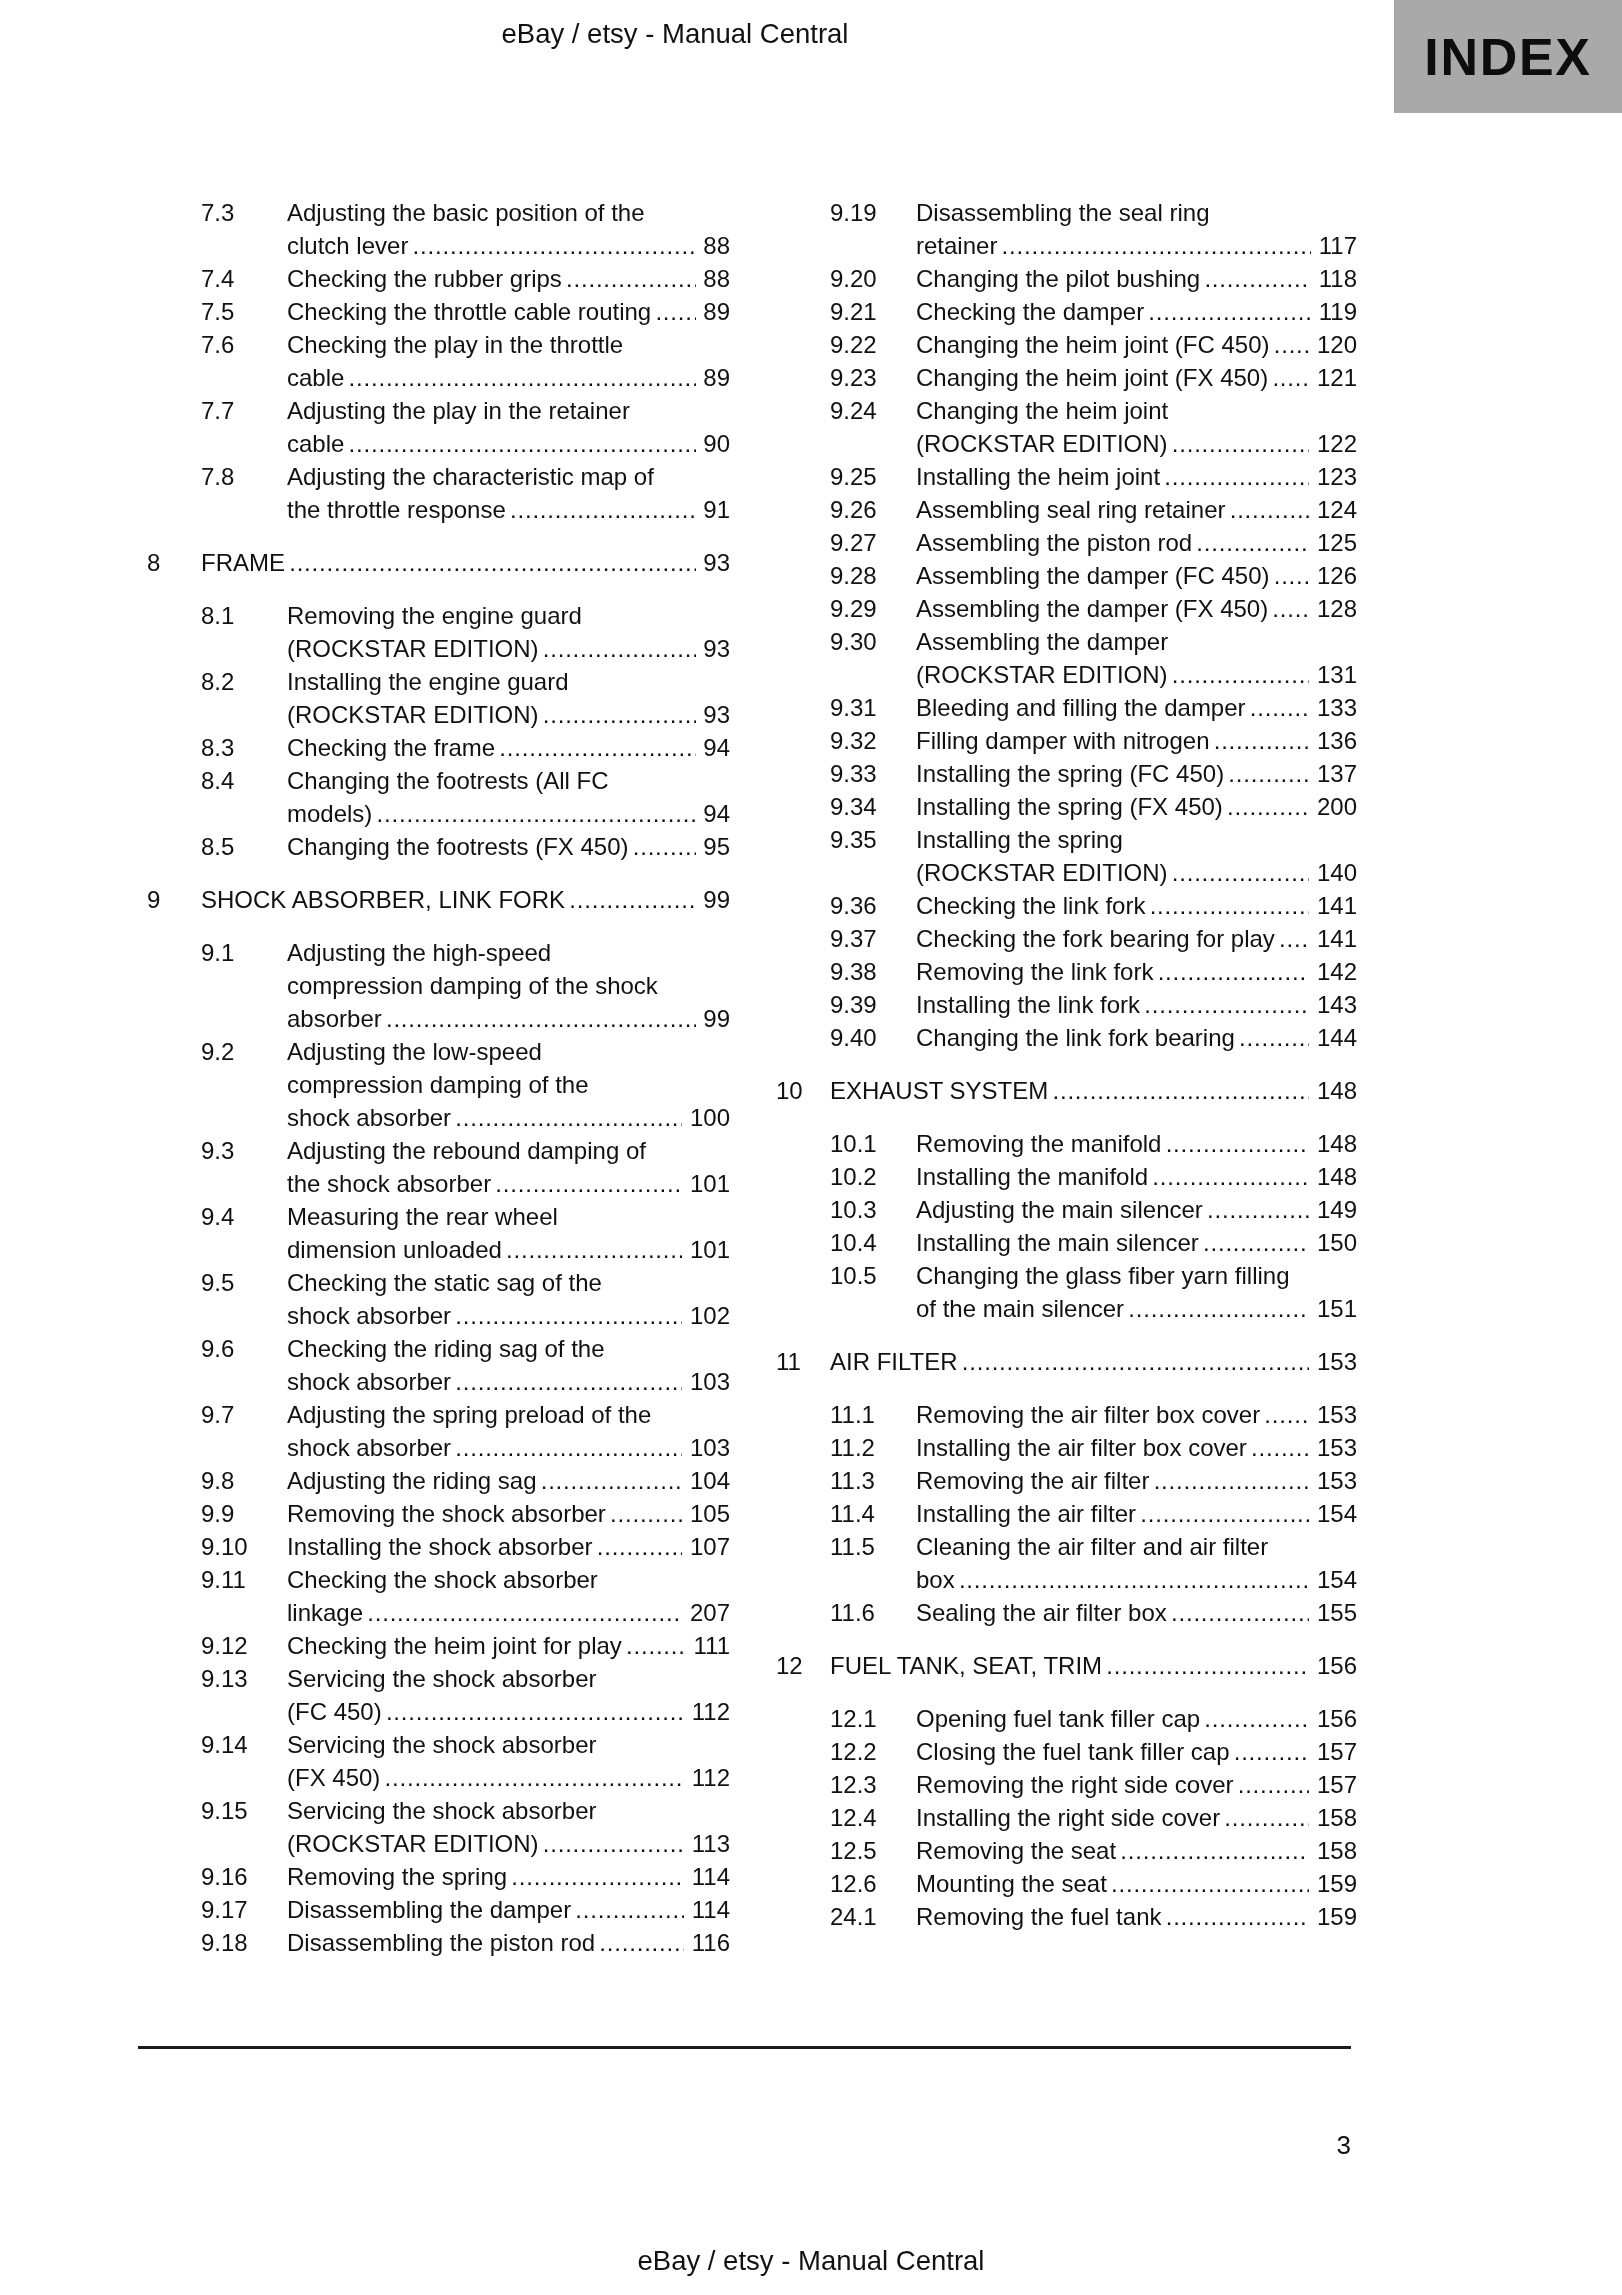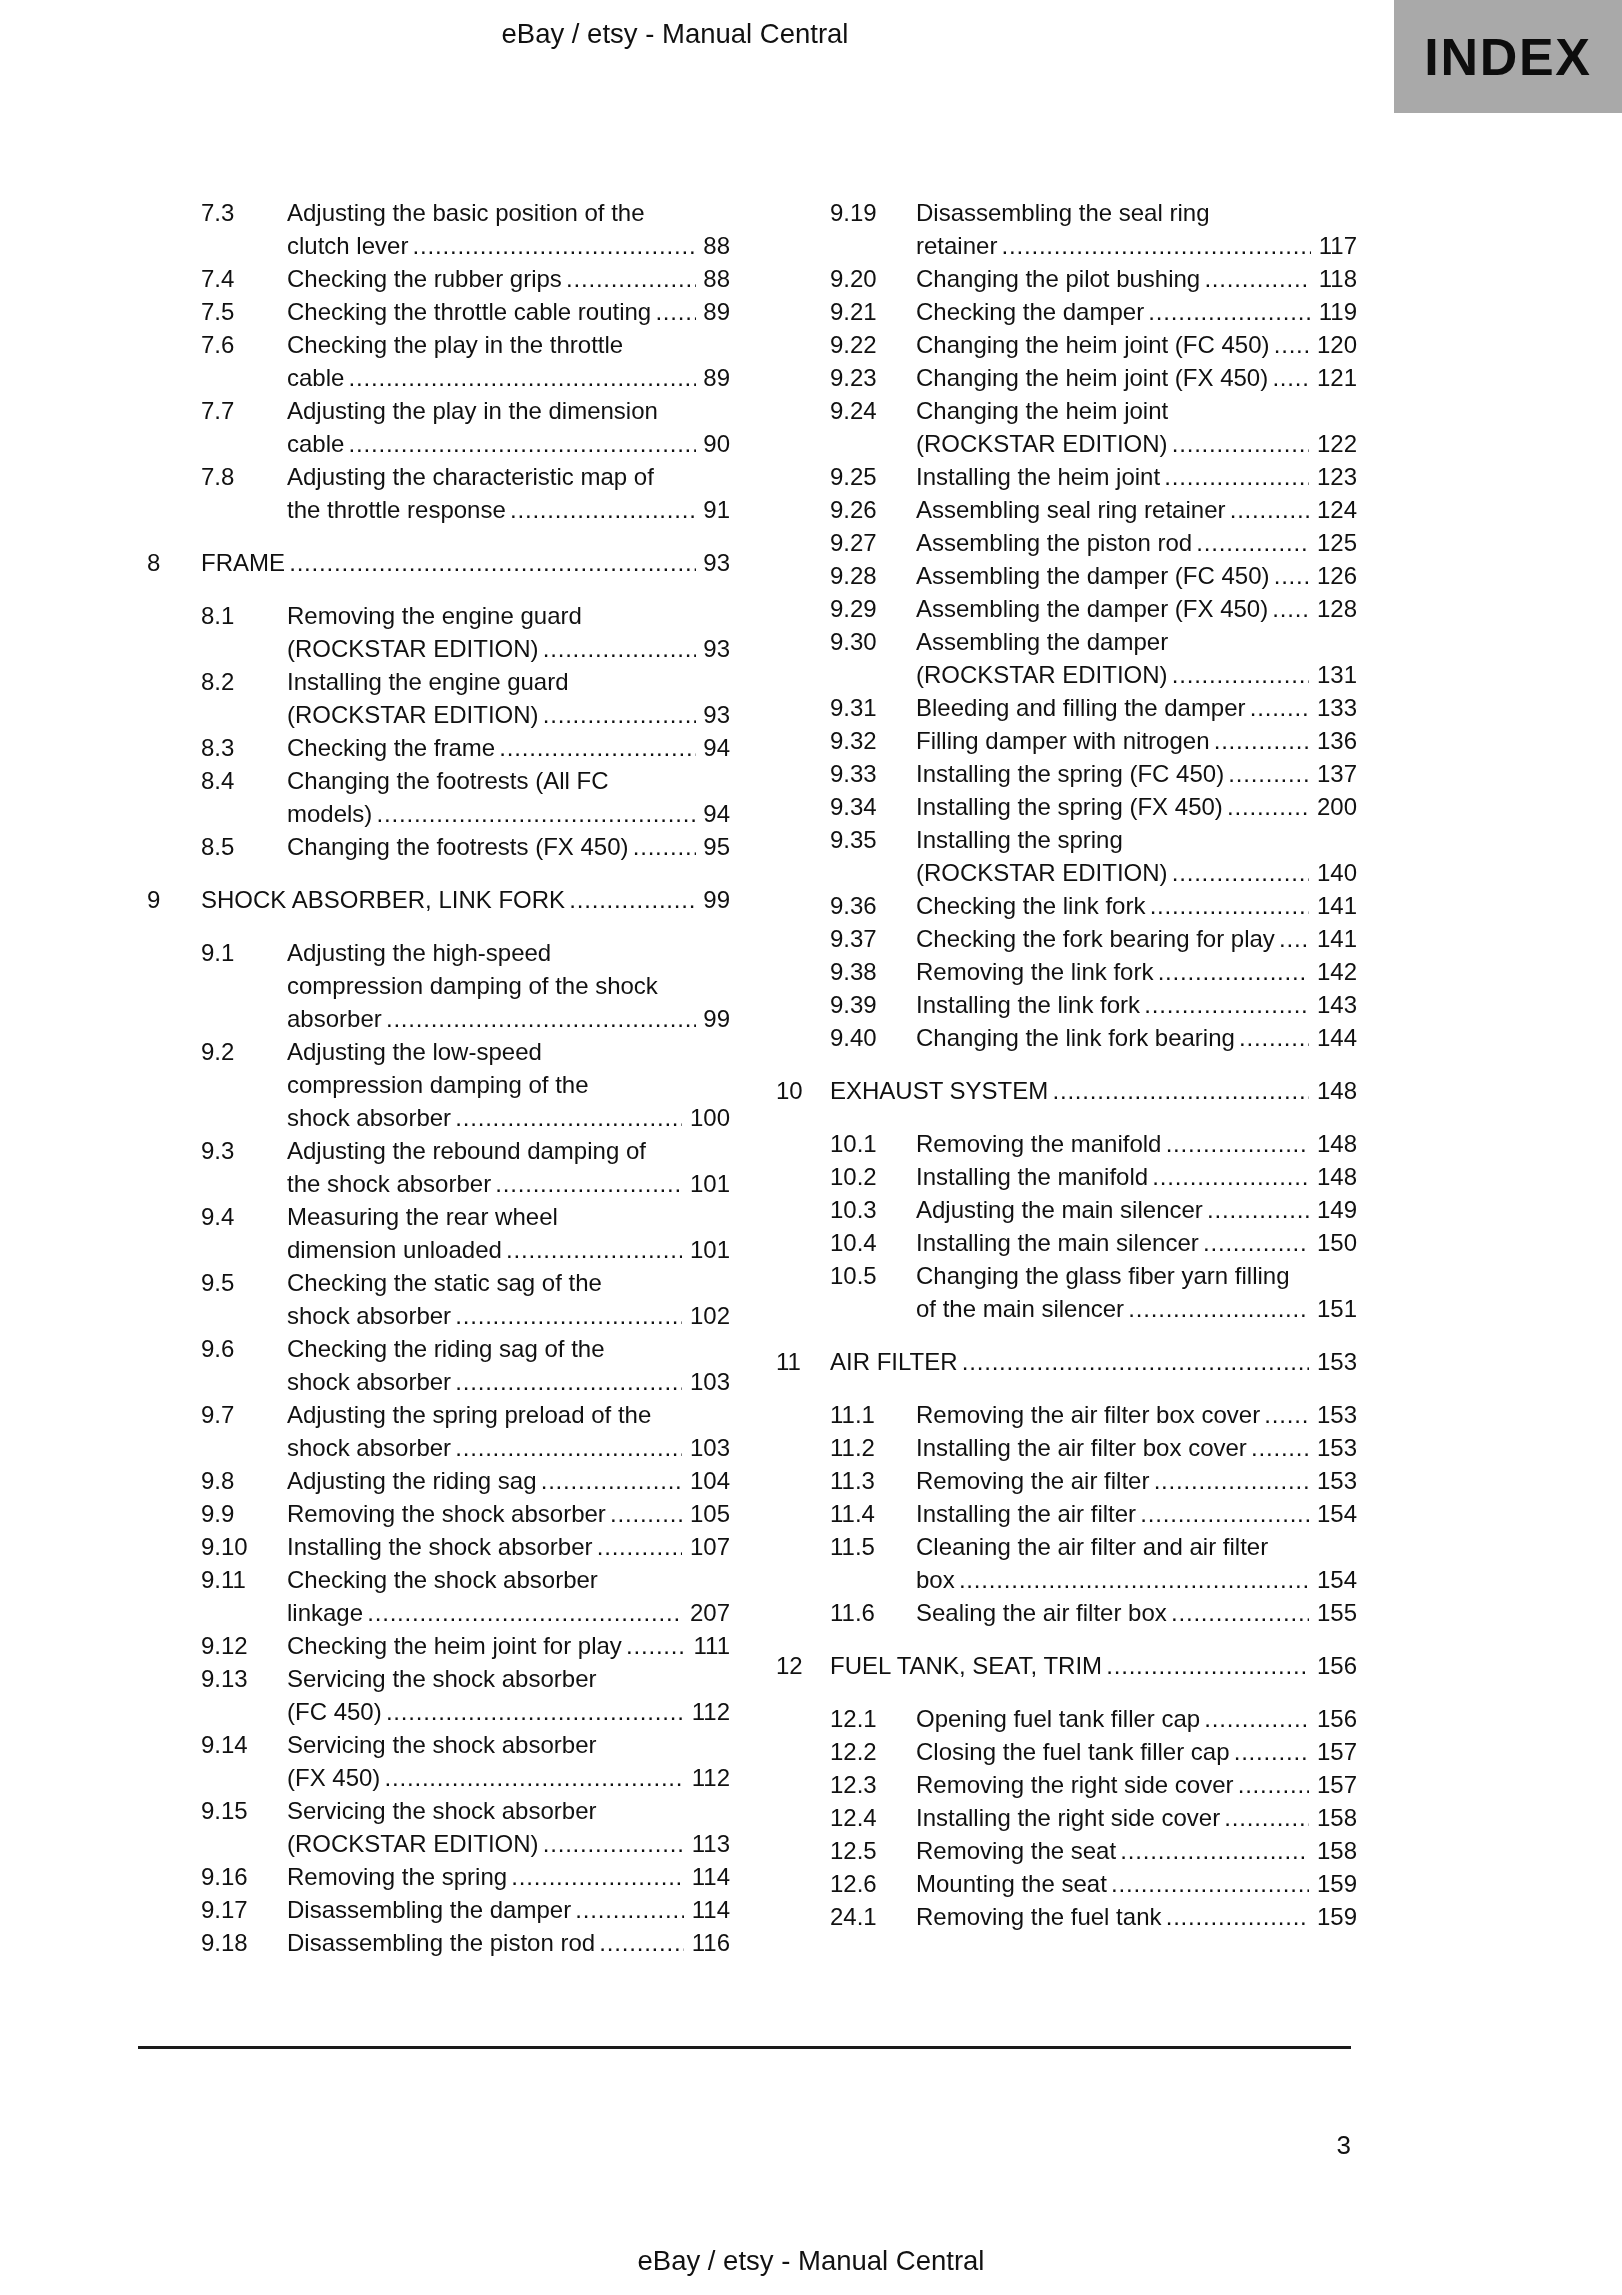--- a/index.html
+++ b/index.html
@@ -129,21 +129,21 @@
           <div class="lastline">
             <span class="t">cable</span>
             <span class="dots">......................................................................................................................................................</span>
             <span class="page">89</span>
           </div>
         </div>
       </div>
       <div class="row entry">
         <span class="num">7.7</span>
         <div class="body">
-          <div class="line">Adjusting the play in the dimension</div>
+          <div class="line">Adjusting the play in the retainer</div>
           <div class="lastline">
             <span class="t">cable</span>
             <span class="dots">......................................................................................................................................................</span>
             <span class="page">90</span>
           </div>
         </div>
       </div>
       <div class="row entry">
         <span class="num">7.8</span>
         <div class="body">

